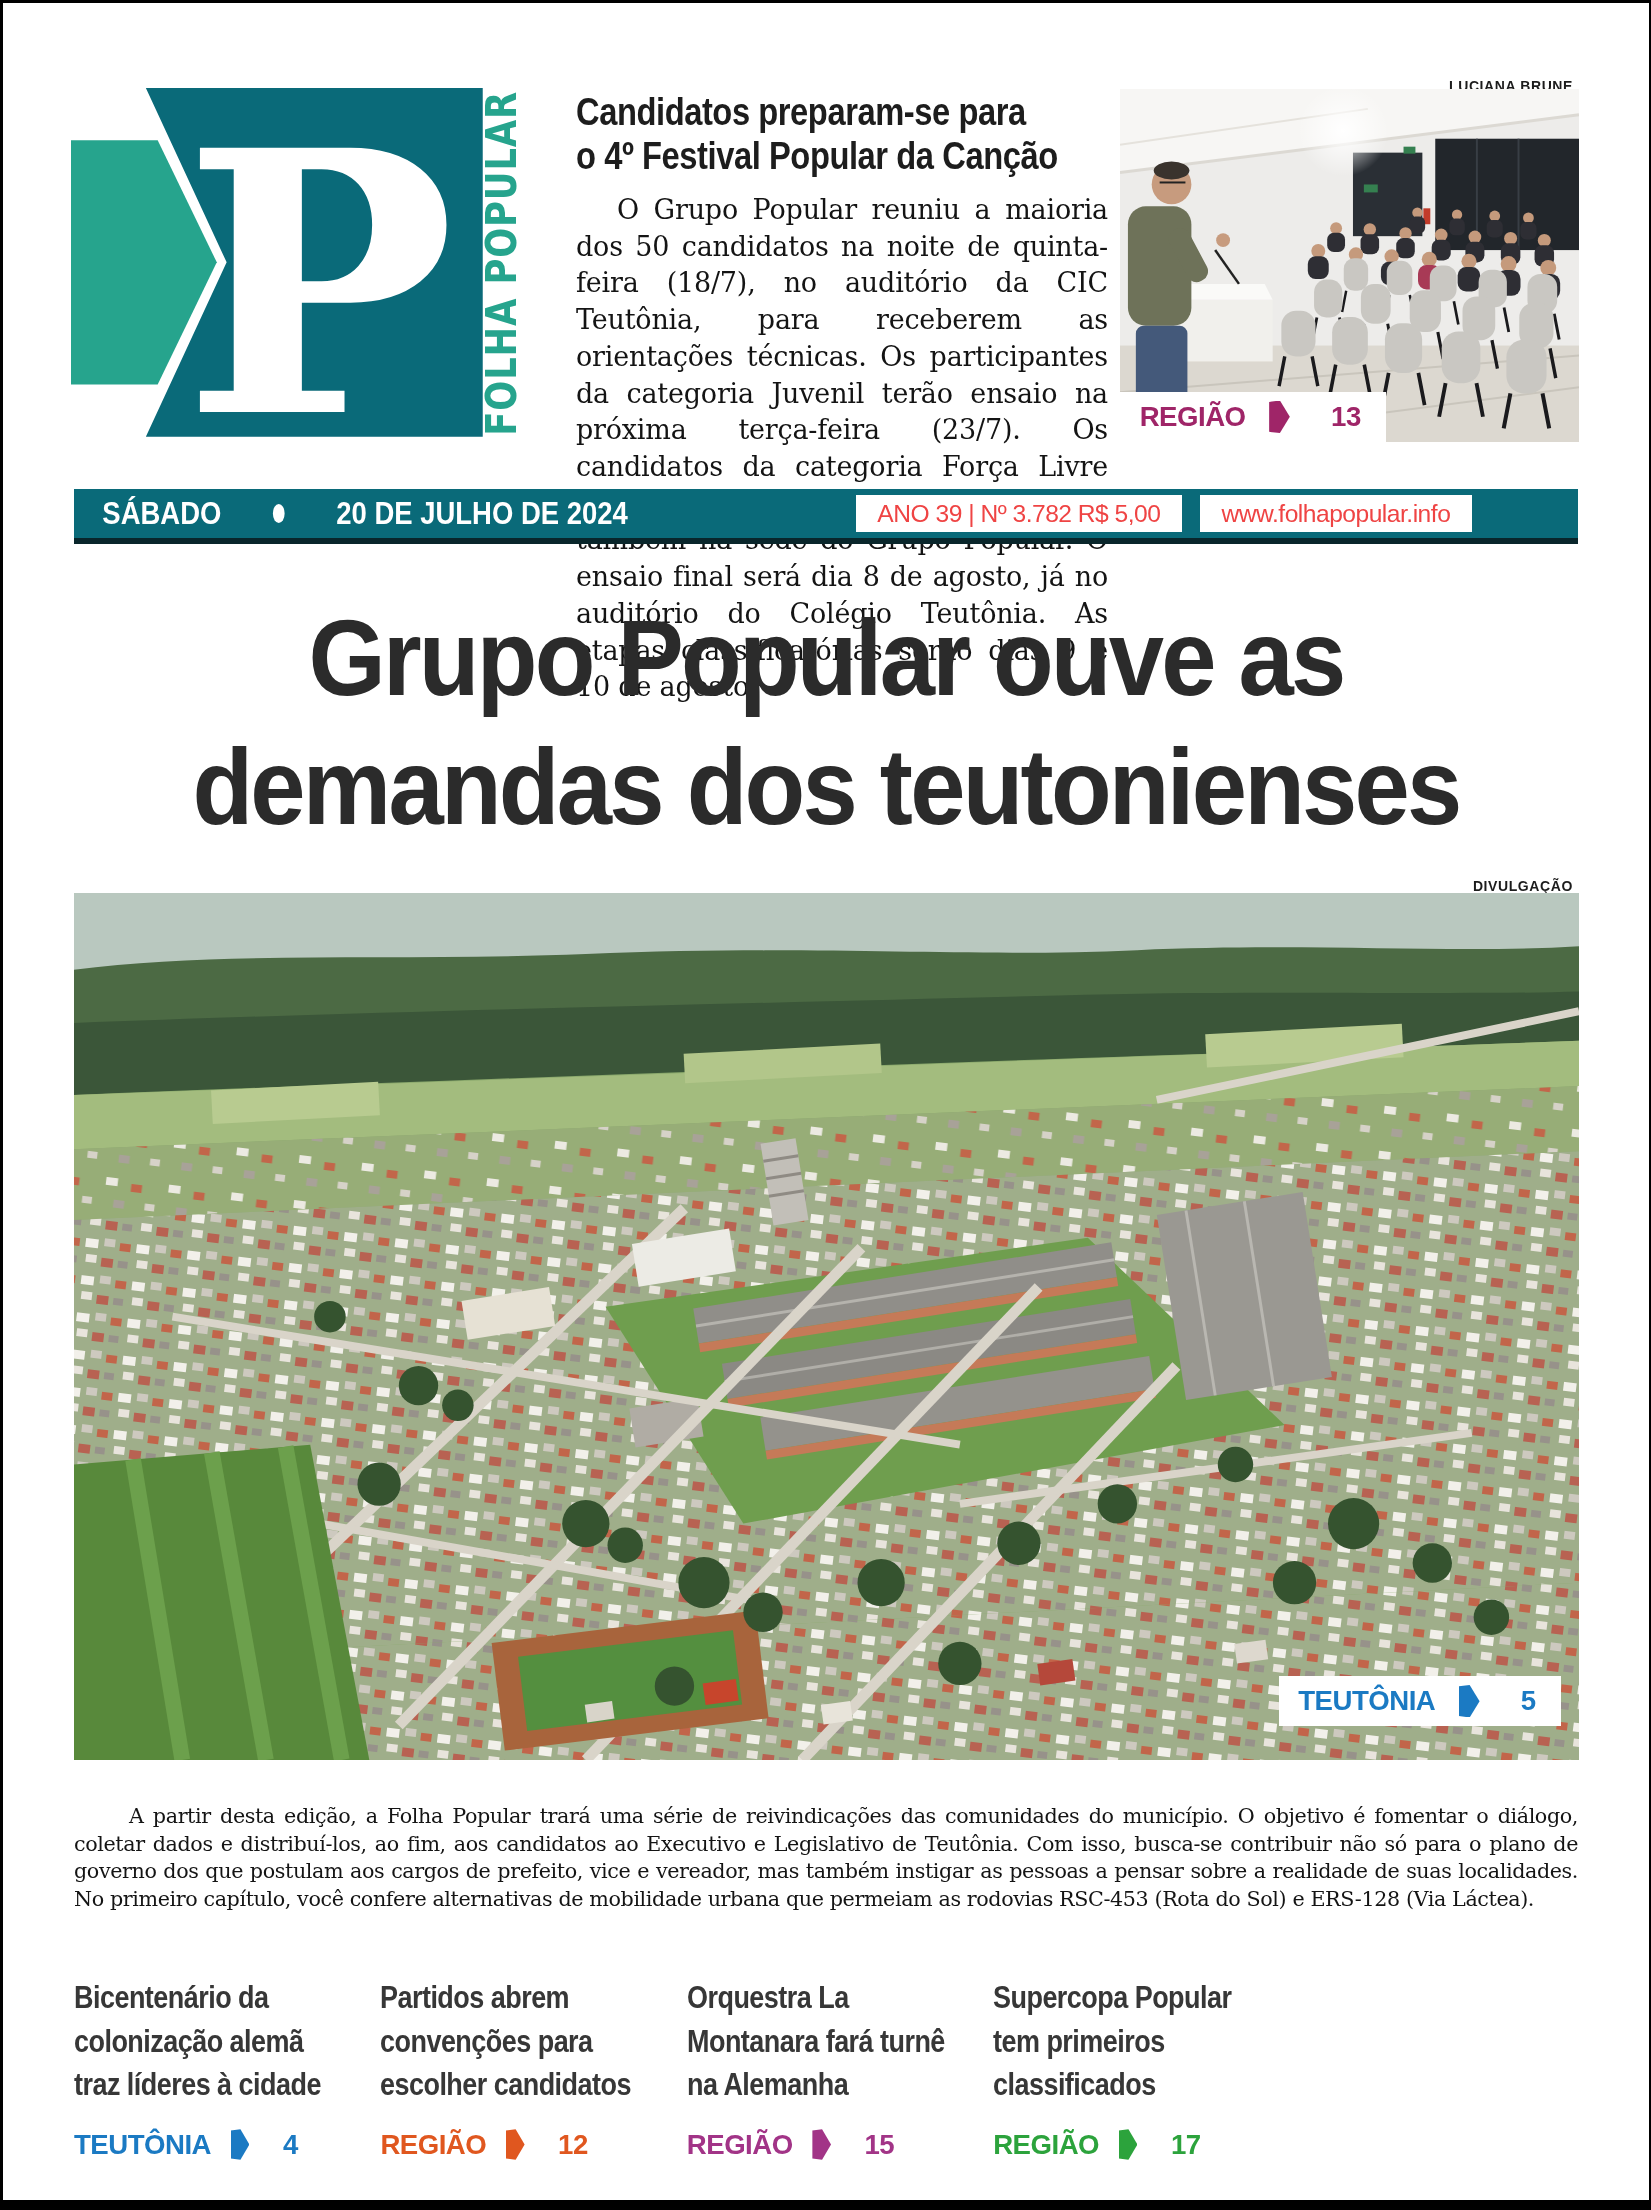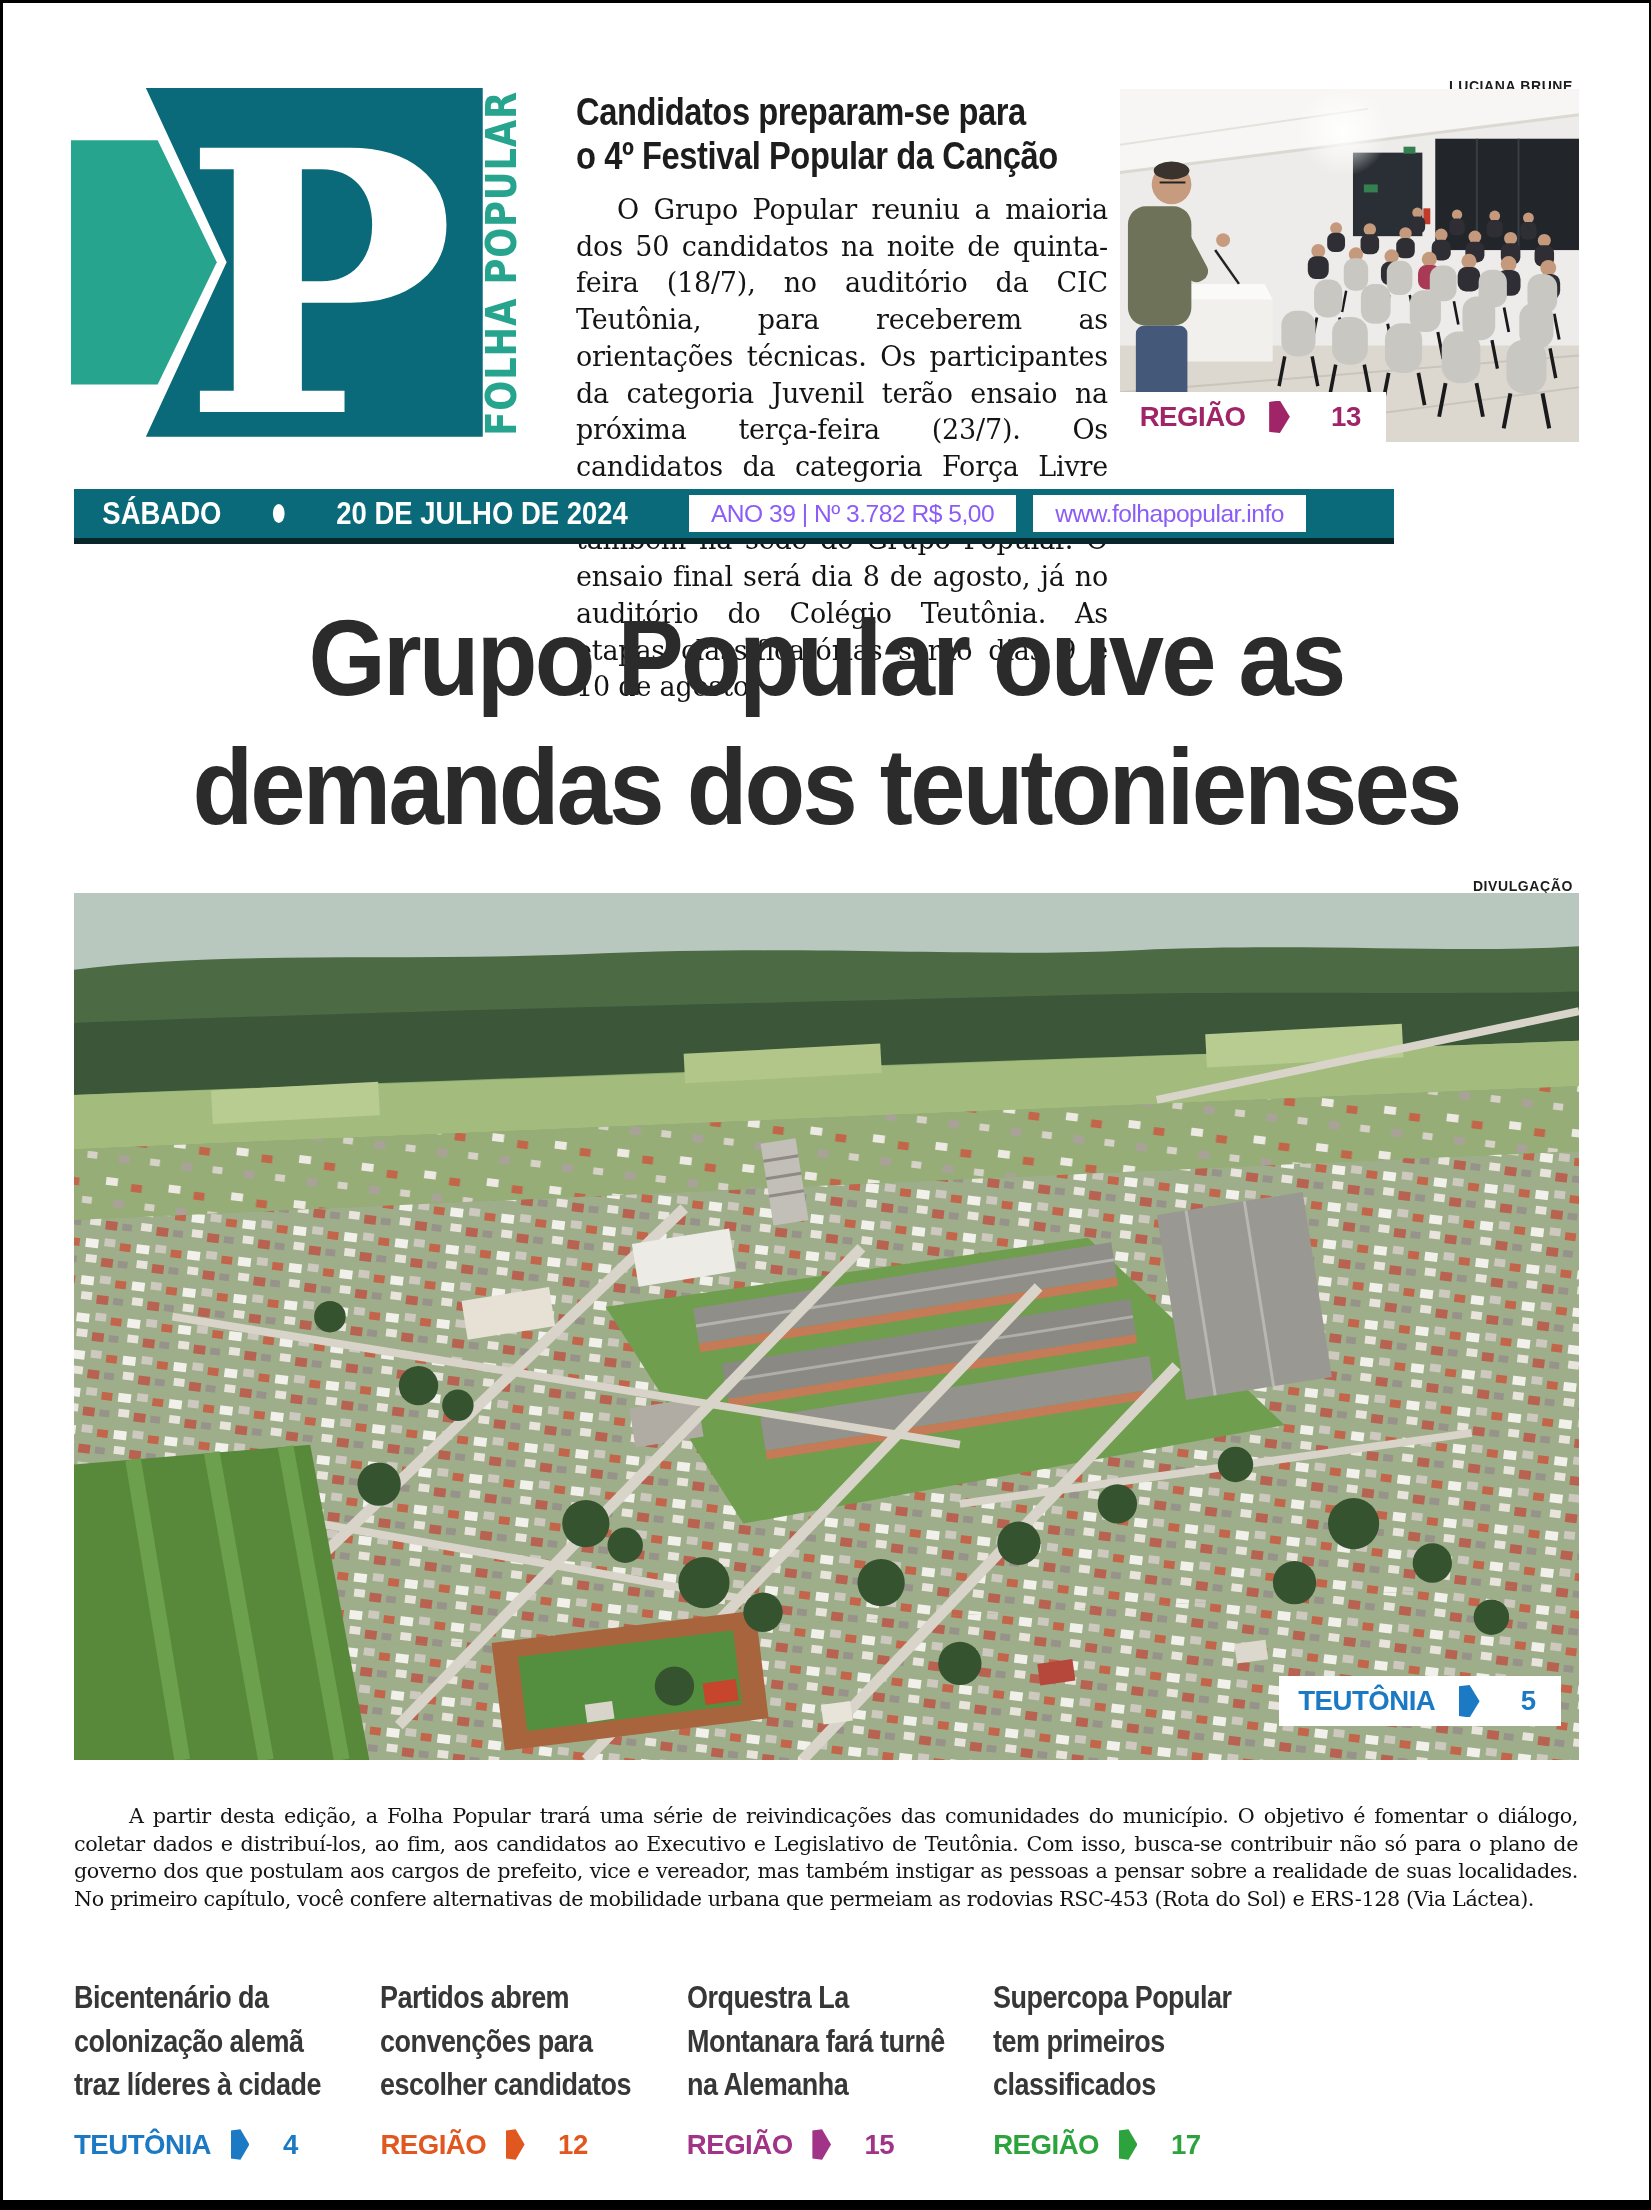--- a/index.html
+++ b/index.html
@@ -22,29 +22,29 @@
   
   .tag{display:inline-flex;align-items:center;gap:23.6px;color:var(--c);font-weight:bold;
        letter-spacing:-0.5px;}
   .tag .tag-arrow{display:inline-block;background:var(--c);
        clip-path:polygon(0 4%,52% 0,100% 50%,52% 100%,0 96%);}
   .photo-tag{position:absolute;background:#fff;padding:8.9px 25.6px 8.9px 19.7px;font-size:27.6px;}
   .photo-tag .tag-arrow{width:20.7px;height:32.5px;}
   .tp-tag{left:0;bottom:0;}
   .ap-tag{right:17.7px;top:783px;}
   
-  .datebar{position:absolute;left:71px;top:486px;width:1320px;height:49px;background:#0a6a79;
+  .datebar{position:absolute;left:71px;top:486px;width:1504px;height:49px;background:#0a6a79;
            border-bottom:6.9px solid #09262b;display:flex;align-items:center;box-sizing:content-box;
            padding:0;}
   .datebar .left{display:flex;align-items:center;gap:57px;padding-left:31.5px;
                  transform:scaleX(.9);transform-origin:left center;white-space:nowrap;}
   .datebar .day,.datebar .date{color:#fff;font-weight:bold;font-size:30.5px;letter-spacing:0;}
   .dot{width:13.8px;height:19.7px;background:#fff;border-radius:50%;}
   .datebar .spacer{flex:1;}
-  .white-box{background:#fff;color:#8b5cf6;font-size:24.6px;padding:4.9px 21.7px;white-space:nowrap;
+  .white-box{background:#fff;color:#ef4444;font-size:24.6px;padding:4.9px 21.7px;white-space:nowrap;
              letter-spacing:-0.5px;}
   .white-box.edition{margin-right:17.7px;}
   .white-box.site{margin-right:106px;}
   
   .main-headline{position:absolute;left:0;top:591px;width:100%;margin:0;text-align:center;
                  font-weight:bold;color:#2b2b2b;font-size:108px;line-height:1.19;
                  letter-spacing:-3px;transform:scaleX(.92);transform-origin:center top;}
   .main-headline span{display:block;white-space:nowrap;}
   
   .aerial{position:absolute;left:71px;top:890px;width:1505px;height:867px;background:#87a568;}

